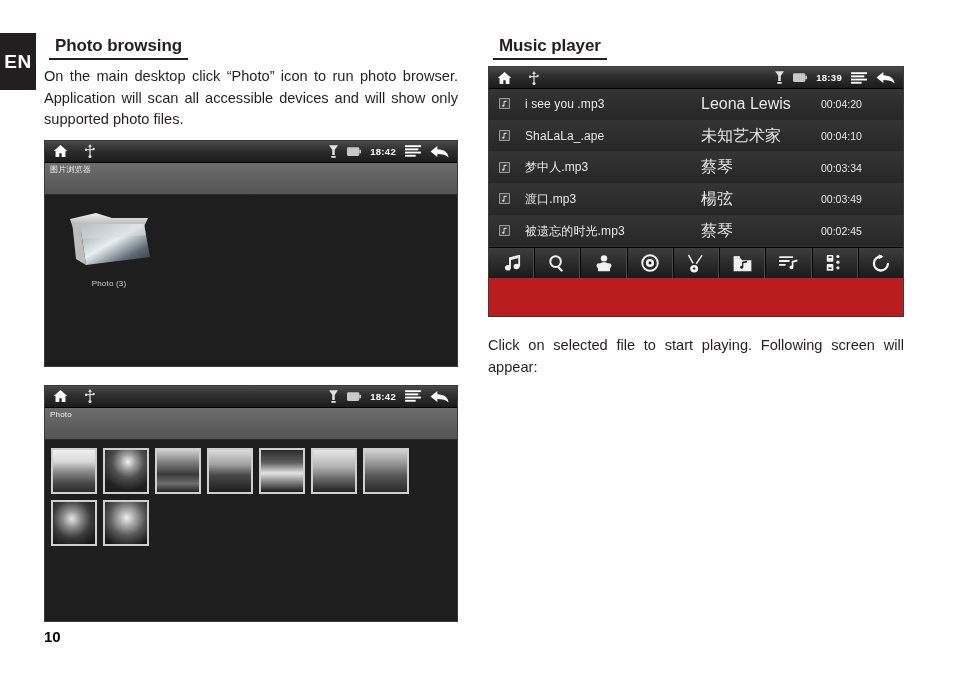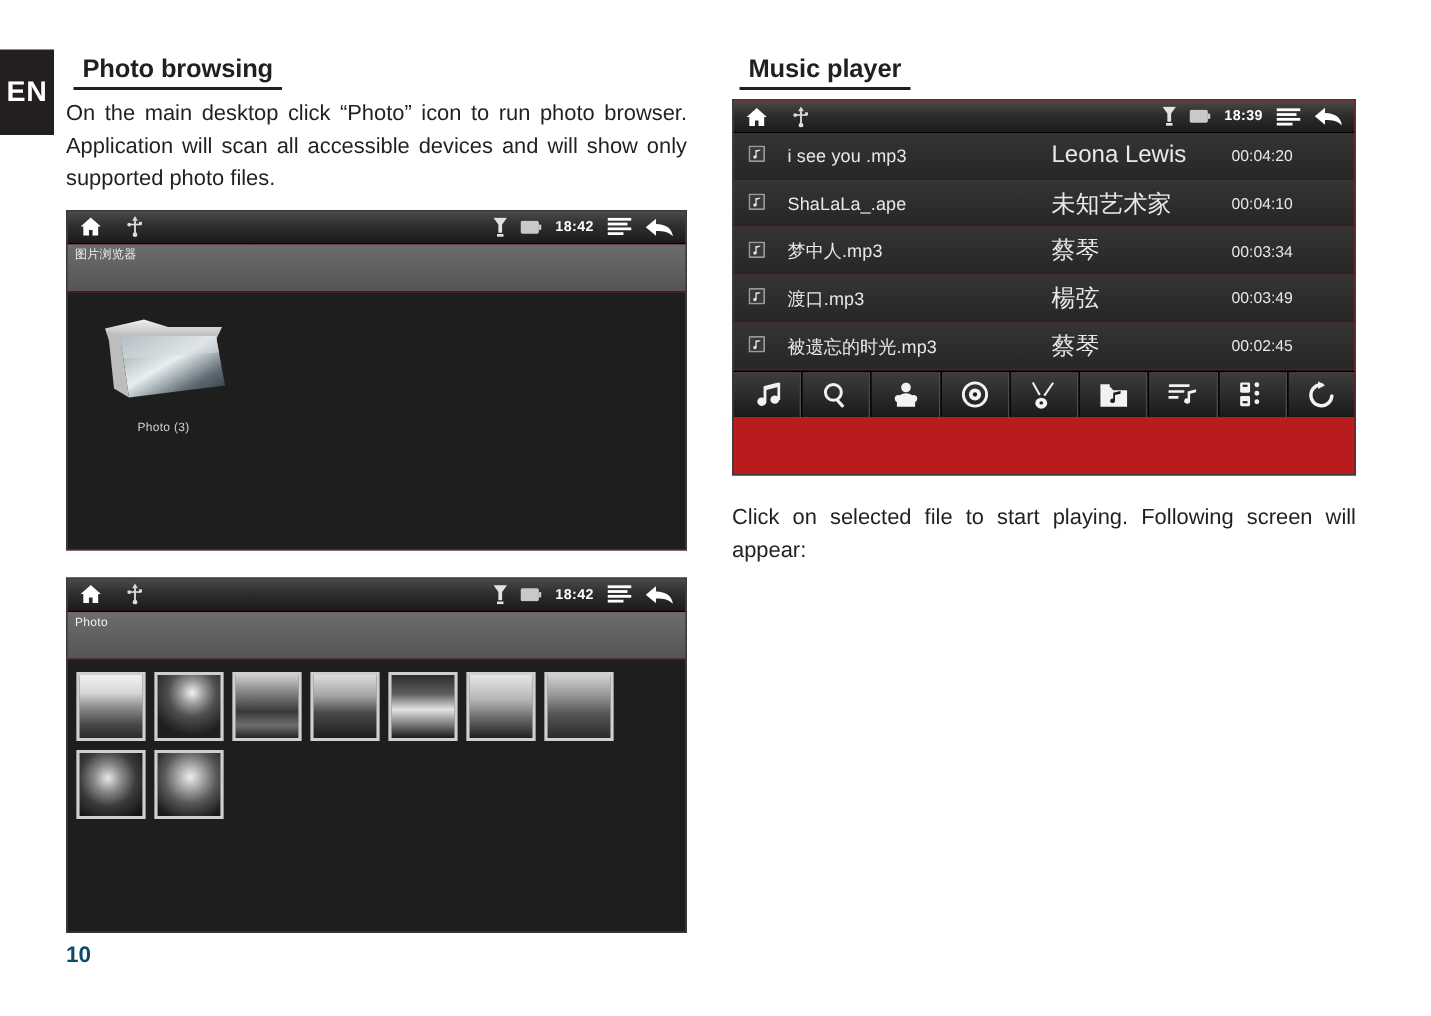--- a/index.html
+++ b/index.html
@@ -102,21 +102,21 @@
     background:linear-gradient(180deg,#3d3d3d 0%,#1a1a1a 100%);
     border-left:1px solid #050505;
     border-right:1px solid #4a4a4a;
   }
   .tool:first-child{border-left:none;}
   .tool:last-child{border-right:none;}
 
   
   #page-number{
     position:absolute;left:44px;top:628px;
-    font-size:15px;font-weight:bold;color:#0c4a6e;
+    font-size:15px;font-weight:bold;color:#000000;
   }
 </style>
 </head>
 <body>
 
 <div class="page">
 
   <div id="lang-tab">EN</div>
 
   <div id="col-left">

